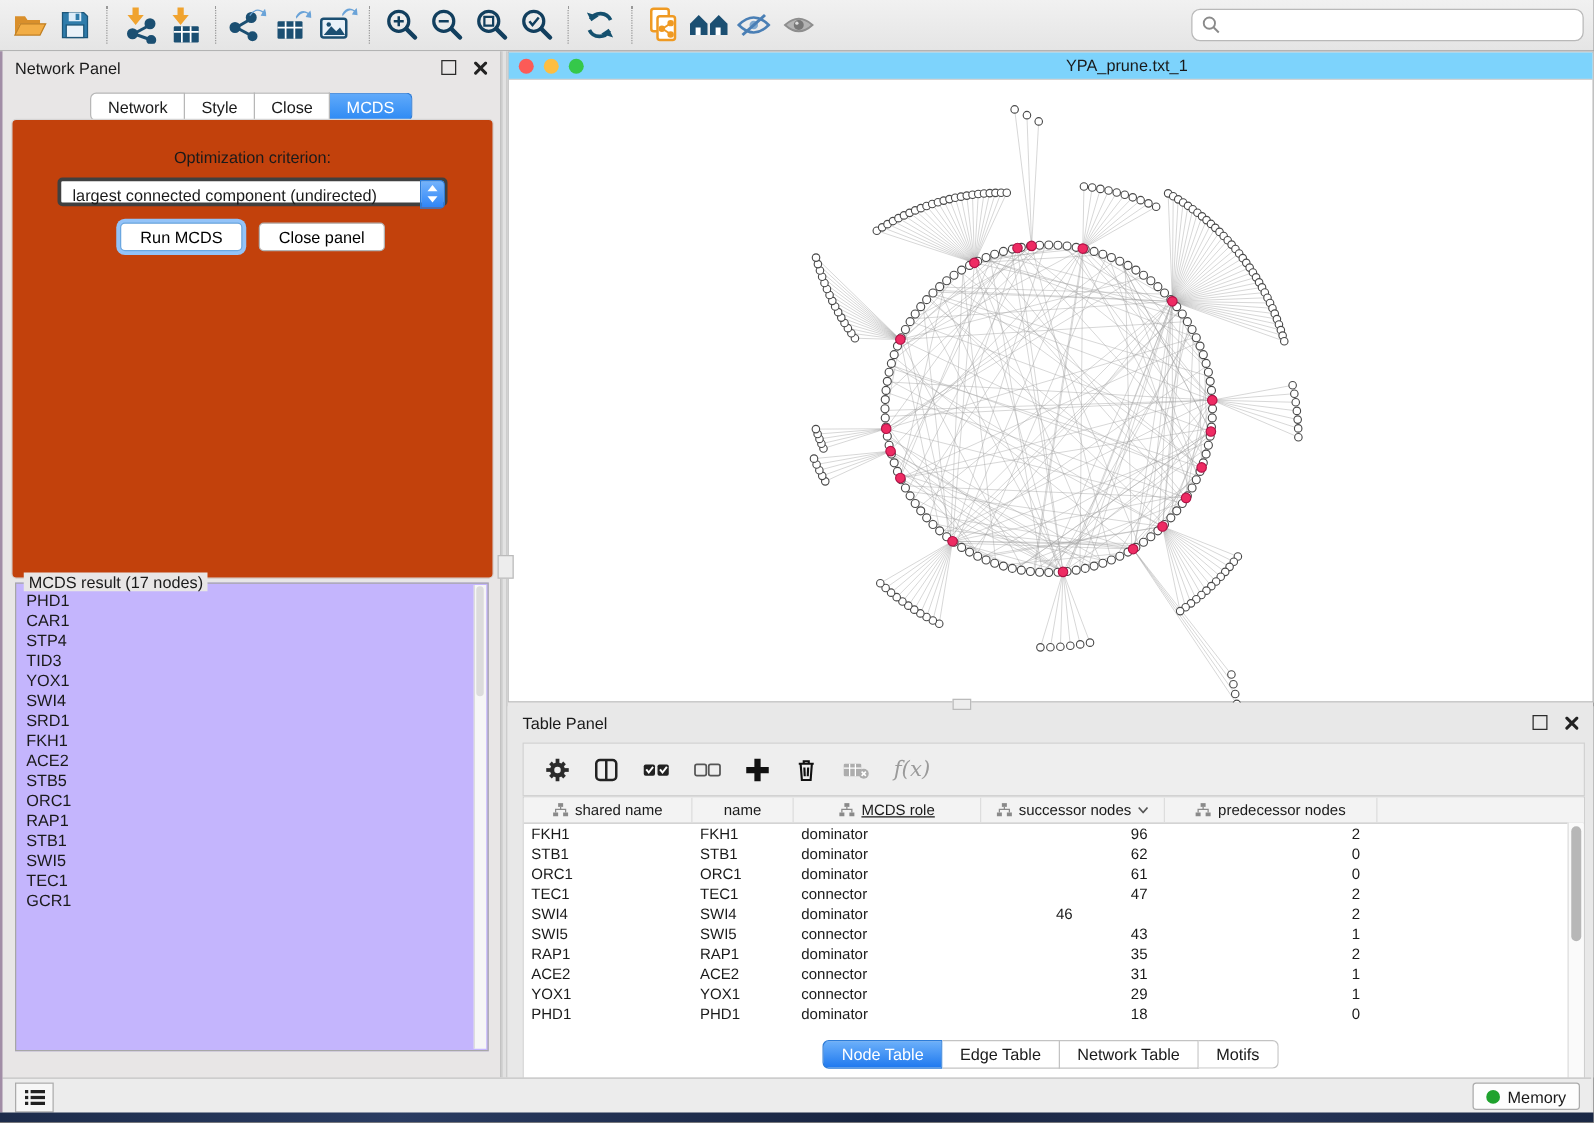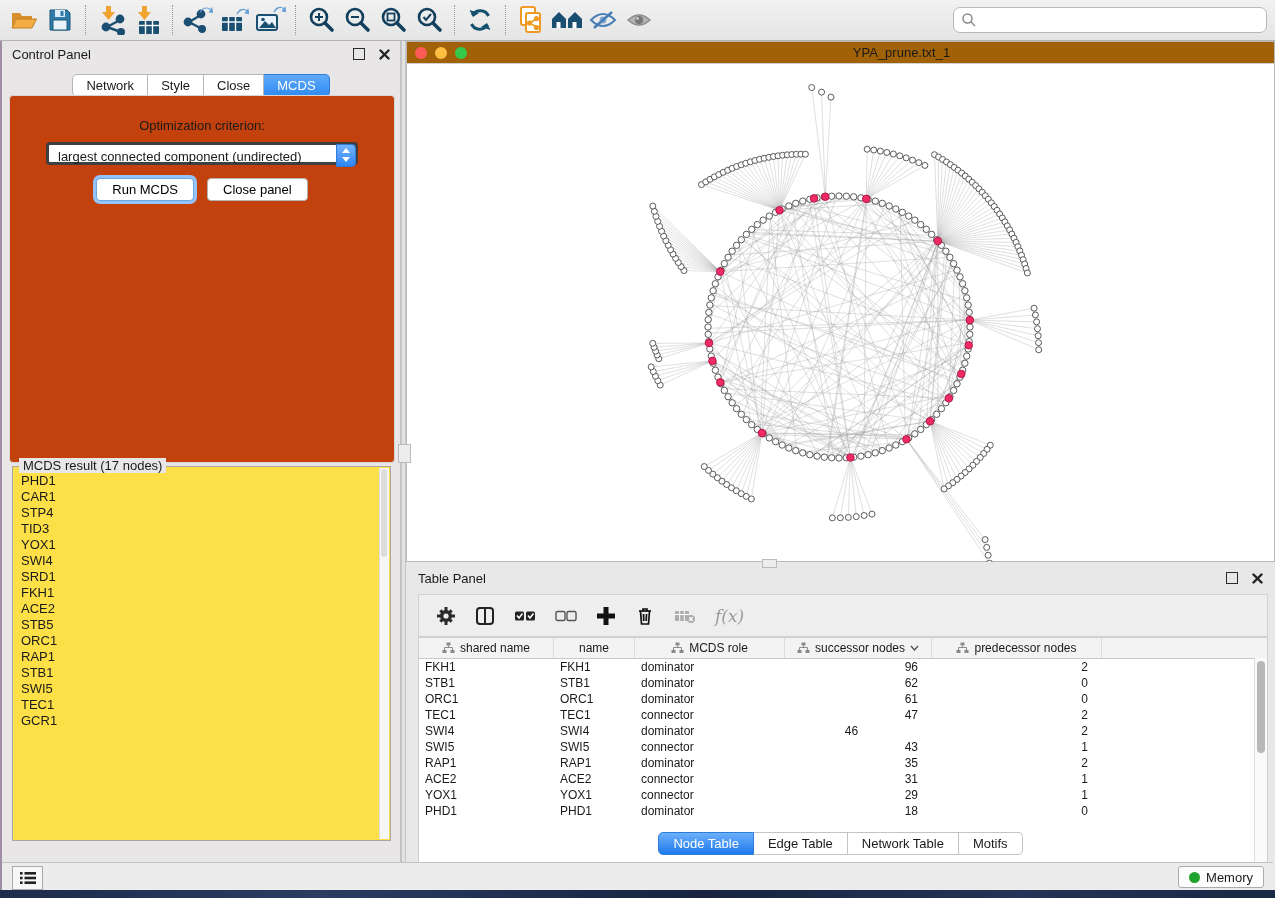--- a/index.html
+++ b/index.html
@@ -37,35 +37,35 @@
             border-radius:4px;position:relative;font-size:13px;line-height:23px;padding-left:9px;box-sizing:border-box;}
   .dd-stepper{position:absolute;right:-1px;top:-1px;width:20px;height:23px;
               background:linear-gradient(#74b3fc,#2f85f6);border:1px solid #2d7cd8;border-radius:0 4px 4px 0;box-sizing:border-box;}
   .dd-stepper::before{content:"";position:absolute;left:5px;top:3px;border-left:4px solid transparent;
               border-right:4px solid transparent;border-bottom:5px solid #fff;}
   .dd-stepper::after{content:"";position:absolute;left:5px;top:12px;border-left:4px solid transparent;
               border-right:4px solid transparent;border-top:5px solid #fff;}
   .btn-row{display:flex;justify-content:center;gap:13px;margin-top:13px;}
   .push-btn{font-size:13px;padding:3px 15px;background:#fff;border:1px solid #b3b3b3;border-radius:4px;}
   .push-btn.focused{box-shadow:0 0 0 3px #93c3f8;border-color:#6ba7e0;}
-  .result-box{position:absolute;left:10px;top:425px;width:377px;height:373px;background:#fde047;
+  .result-box{position:absolute;left:10px;top:425px;width:377px;height:373px;background:#c4b5fd;
               border:1px solid #a7a7a7;}
   .result-legend{position:absolute;top:-9px;left:6px;background:#e8e6e6;padding:0 4px;font-size:13px;}
   .result-list{font-size:13px;line-height:16px;padding:6px 0 0 8px;}
   .result-scroll{position:absolute;right:1px;top:1px;bottom:1px;width:9px;background:#f6f6f6;border-left:1px solid #ddd;}
   .result-thumb{position:absolute;left:1px;top:1px;width:6px;height:88px;background:#dcdcdc;border-radius:3px;}
   
   .v-splitter{position:absolute;left:401px;top:41px;width:5px;height:821px;background:#e2e2e2;
               border-left:1px solid #c6c6c6;border-right:1px solid #c6c6c6;box-sizing:border-box;}
   .v-handle{position:absolute;left:398px;top:444px;width:11px;height:17px;background:#ededed;border:1px solid #bbb;z-index:5;}
   .h-handle{position:absolute;left:762px;top:559px;width:13px;height:7px;background:#ededed;border:1px solid #bbb;z-index:5;}
   
   .network-window{position:absolute;left:406px;top:41px;width:869px;height:521px;background:#fff;
                   border:1px solid #b9b9b9;box-sizing:border-box;}
-  .net-titlebar{height:21px;background:#a16207;border-bottom:1px solid #d2d2d2;position:relative;
+  .net-titlebar{height:21px;background:#7dd3fc;border-bottom:1px solid #d2d2d2;position:relative;
                 display:flex;align-items:center;}
   .tl{width:12px;height:12px;border-radius:50%;margin-left:8px;flex:0 0 auto;}
   .net-title{position:absolute;left:0;right:0;padding-left:122px;text-align:center;font-size:13px;}
   
   .table-panel{position:absolute;left:406px;top:565px;width:869px;height:297px;background:#e8e8e8;}
   .tp-toolbar{position:absolute;left:12px;top:29px;width:850px;height:43px;background:#eeeeee;
               border:1px solid #d2d2d2;box-sizing:border-box;display:flex;align-items:center;gap:19px;padding-left:17px;}
   .fx-label{font-family:"DejaVu Serif",serif;font-style:italic;font-size:17px;color:#9a9a9a;}
   .tp-table{position:absolute;left:12px;top:72px;width:850px;height:228px;background:#fff;
             border:1px solid #cfcfcf;box-sizing:border-box;overflow:hidden;}
@@ -253,21 +253,21 @@
       <svg width="16" height="16" viewBox="0 0 16 16">
           <circle cx="6.5" cy="6.5" r="4.5" fill="none" stroke="#8a8a8a" stroke-width="1.5"></circle>
           <line x1="10" y1="10" x2="14" y2="14" stroke="#8a8a8a" stroke-width="1.5"></line>
         </svg>
       <input type="text" placeholder="" style="">
     </div>
   </div>
 
   <div class="control-panel">
     <div class="panel-header">
-      <span>Control Panel</span>
+      <span>Network Panel</span>
       <span class="spacer"></span>
       <span class="float-btn"></span>
       <svg width="11" height="11" viewBox="0 0 11 11">
           <g stroke="#222" stroke-width="2.4" stroke-linecap="round">
             <line x1="1.5" y1="1.5" x2="9.5" y2="9.5"></line>
             <line x1="9.5" y1="1.5" x2="1.5" y2="9.5"></line>
           </g>
         </svg>
     </div>
     <div class="ctl-tabs" id="ctl-tabs">
@@ -1002,21 +1002,21 @@
               </g>
               <g stroke="#8a8a8a" stroke-width="1" fill="none">
                 <path d="M6.5 3.5 v2 M2.5 8 v-2.5 h8 v2.5"></path>
               </g>
             </svg>
             <span>shared name</span>
           </div>
           <div class="tp-hcell" style="width: 81px;">
             <span>name</span>
           </div>
-          <div class="tp-hcell" style="width: 150px;">
+          <div class="tp-hcell" style="width: 150px; text-decoration: underline;">
             <svg width="13" height="12" viewBox="0 0 13 12">
               <g fill="#8a8a8a">
                 <rect x="4.5" y="0.5" width="4" height="3"></rect>
                 <rect x="0.5" y="8" width="4" height="3"></rect>
                 <rect x="8.5" y="8" width="4" height="3"></rect>
               </g>
               <g stroke="#8a8a8a" stroke-width="1" fill="none">
                 <path d="M6.5 3.5 v2 M2.5 8 v-2.5 h8 v2.5"></path>
               </g>
             </svg>

